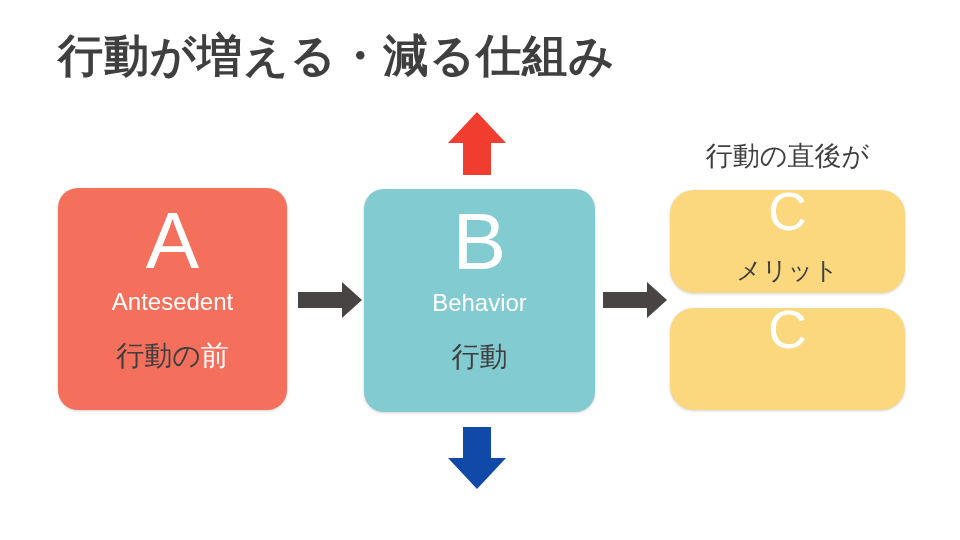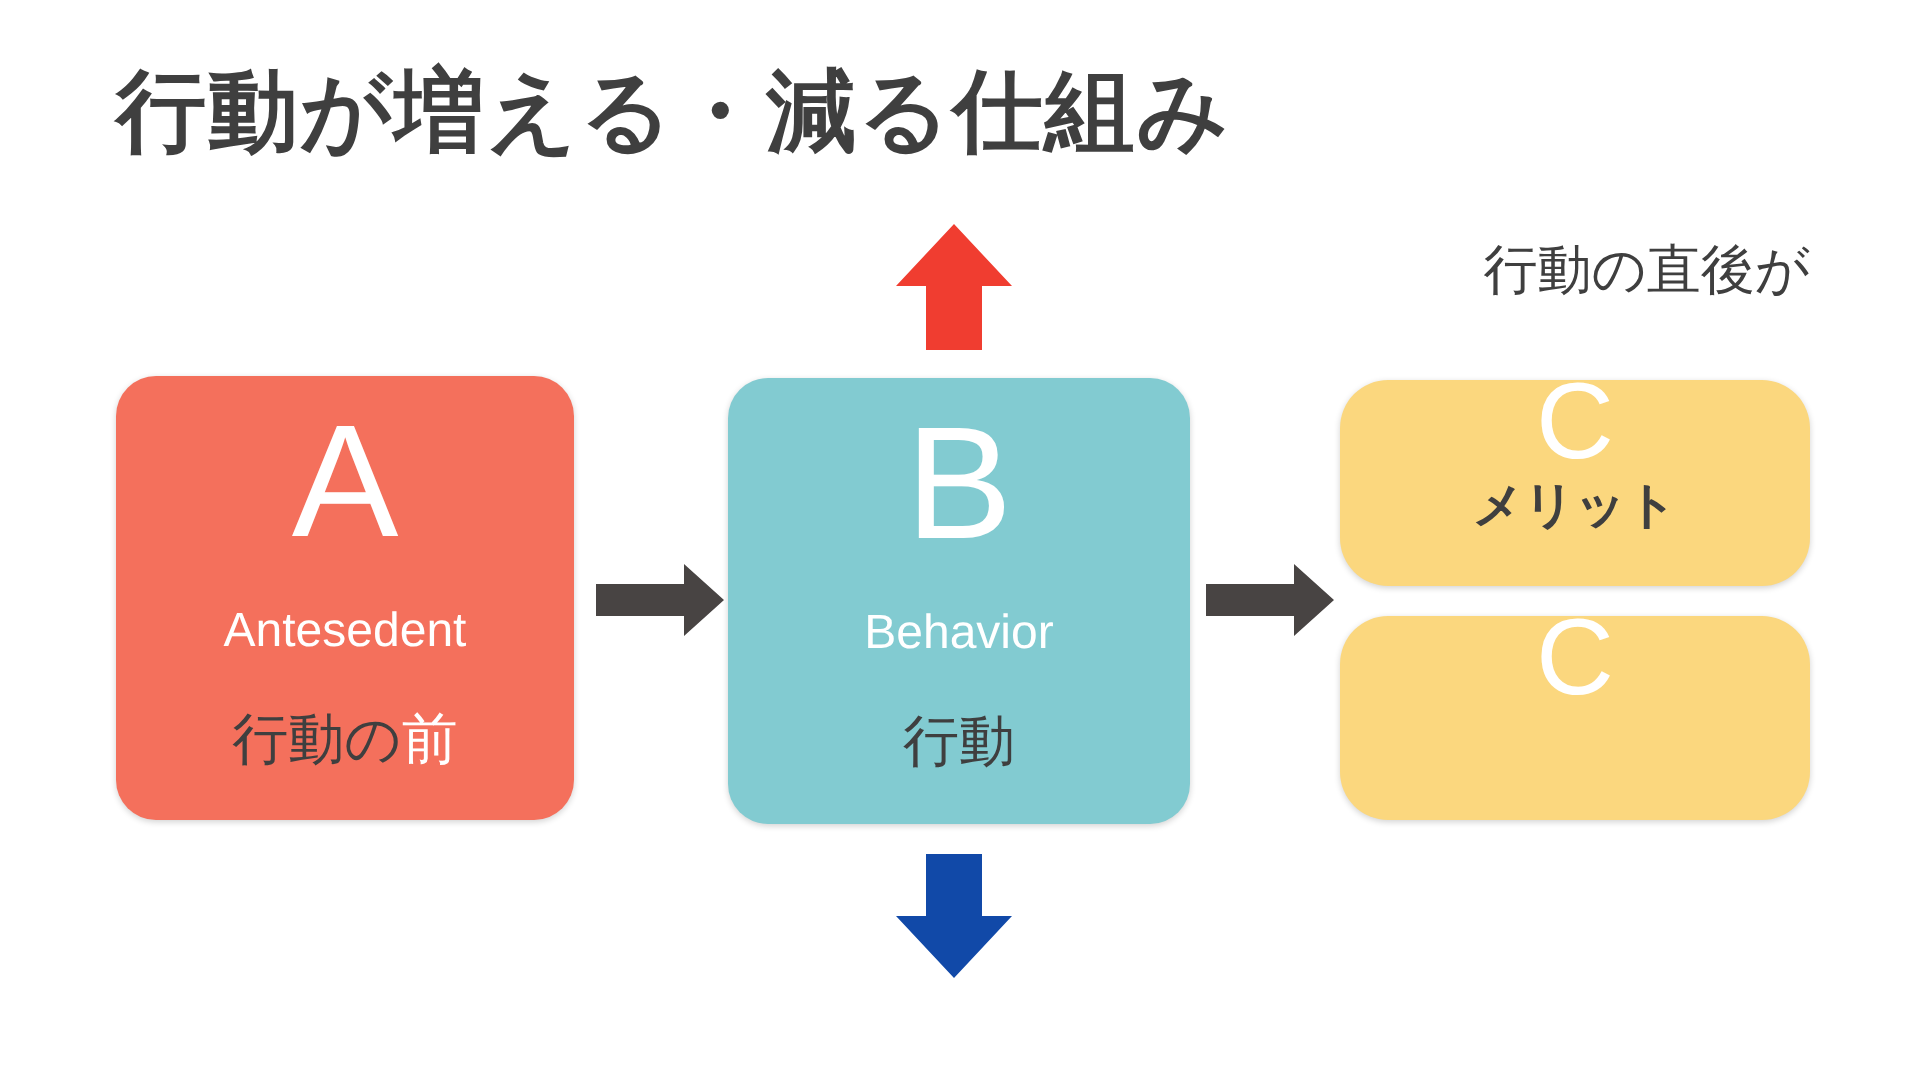--- a/index.html
+++ b/index.html
@@ -63,48 +63,48 @@
     font-size:80px;
     line-height:1.08;
     color:var(--white);
     font-weight:400;
     margin-top:10px;
   }
   .en-label{
     font-size:24px;
     color:var(--white);
     line-height:1;
-    margin-top:20px;
+    margin-top:6px;
   }
   .jp-label{
     font-size:28px;
     line-height:1;
     margin-top:28px;
     color:var(--dark-text);
     font-weight:500;
   }
   .jp-label .lit{ color:var(--white); }
   .c-letter{
     font-size:54px;
     line-height:1;
     color:var(--white);
     font-weight:400;
     margin-top:-6px;
   }
   .c-label{
     font-size:25px;
     line-height:1;
     color:var(--dark-text);
-    font-weight:700;
-    margin-top:3px;
+    font-weight:400;
+    margin-top:20px;
   }
   .consequence-label{
     position:absolute;
-    left:670px;top:117px;width:235px;
-    text-align:right;
+    left:670px;top:138px;width:235px;
+    text-align:center;
     font-size:27px;
     font-weight:500;
     color:var(--dark-text);
     white-space:nowrap;
   }
   .arrow{ position:absolute; line-height:0; }
   .arrow-right-1{ left:298px; top:282px; color:var(--arrow-gray); }
   .arrow-right-2{ left:603px; top:282px; color:var(--arrow-gray); }
   .arrow-up{ left:448px; top:112px; color:var(--red-arrow); }
   .arrow-down{ left:448px; top:427px; color:var(--blue-arrow); }

